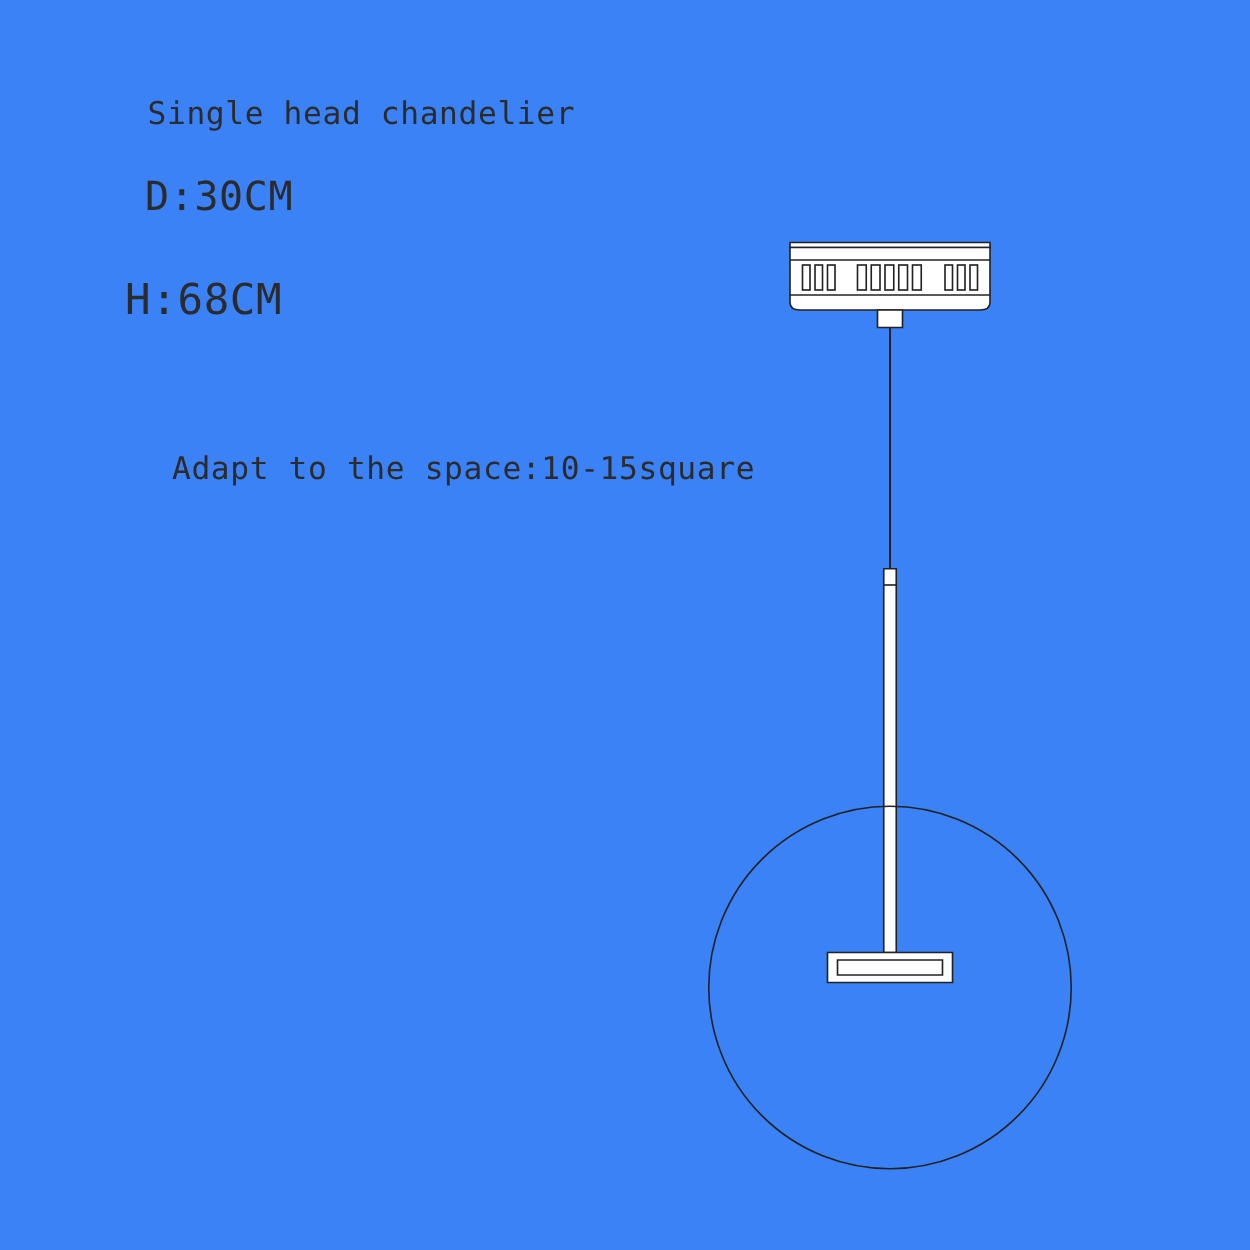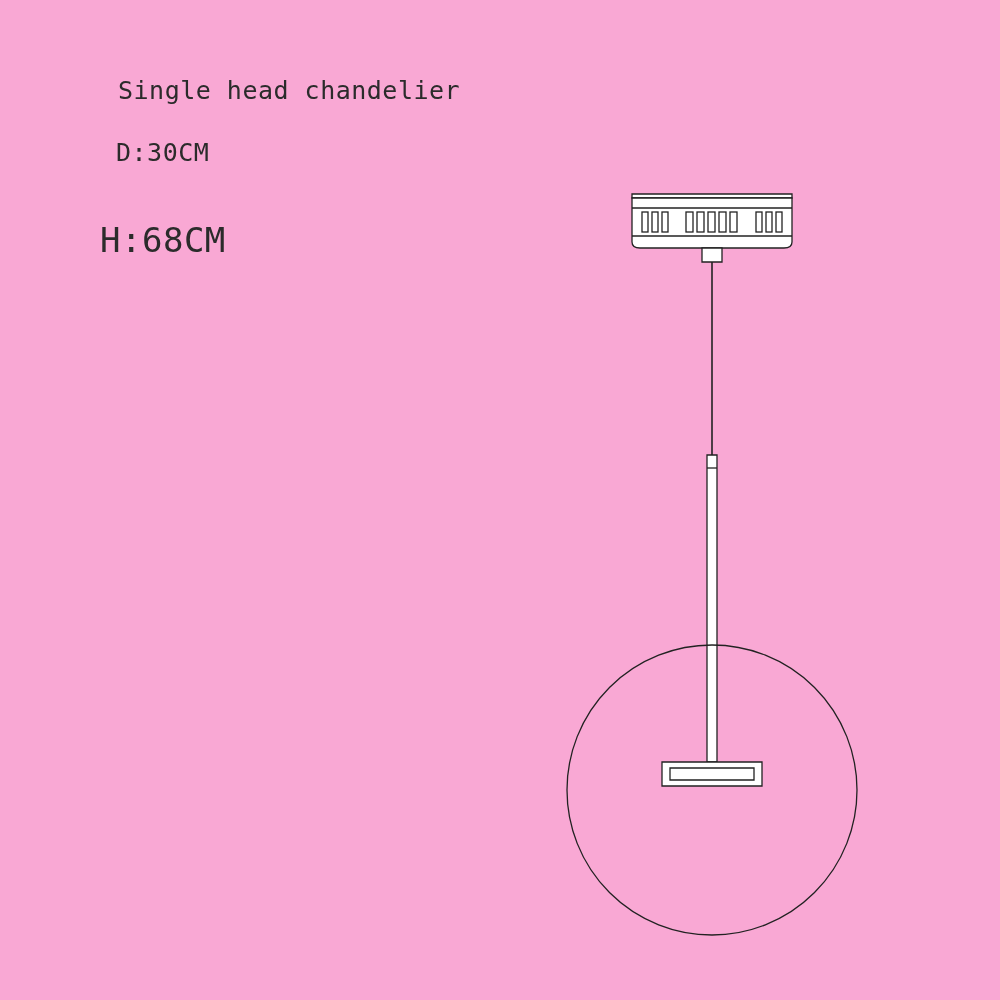--- a/index.html
+++ b/index.html
@@ -13,21 +13,21 @@
     position: relative;
     font-family: "DejaVu Sans Mono", monospace;
     overflow: hidden;
   }
   #stage {
     position: absolute;
     left: 0;
     top: 0;
     width: 1000px;
     height: 1000px;
-    background: #f9a8d4;
+    background: #3b82f6;
   }
   .spec-list {
     position: absolute;
     left: 0;
     top: 0;
     width: 700px;
     height: 420px;
   }
   .spec-line {
     position: absolute;
@@ -37,21 +37,21 @@
     letter-spacing: 0.5px;
   }
   .spec-title {
     left: 118px;
     top: 76px;
     font-size: 25px;
   }
   .spec-d {
     left: 116px;
     top: 138px;
-    font-size: 25px;
+    font-size: 32px;
   }
   .spec-h {
     left: 100px;
     top: 220px;
     font-size: 34px;
   }
   .spec-wire {
     left: 118px;
     top: 300px;
     font-size: 25px;
@@ -72,20 +72,21 @@
 </style>
 </head>
 <body>
 
 <div id="stage">
 
   <div class="spec-list">
     <div class="spec-line spec-title">Single head chandelier</div>
     <div class="spec-line spec-d">D:30CM</div>
     <div class="spec-line spec-h">H:68CM</div>
+    <div class="spec-line spec-space"> Adapt to the space:10-15square</div>
   </div>
 
   <div class="drawing">
     <svg width="420" height="800" viewBox="0 0 420 800" xmlns="http://www.w3.org/2000/svg">
       <g fill="none" stroke="#222222" stroke-width="1.3" stroke-linejoin="miter" stroke-linecap="butt">
 
         <g>
           <path d="M112 44 L272 44 L272 48 L112 48 Z" fill="#ffffff"></path>
           <path d="M112 48 L112 92 Q112 98 120 98 L264 98 Q272 98 272 92 L272 48 Z" fill="#ffffff"></path>
           <path d="M112 58 L272 58"></path>

